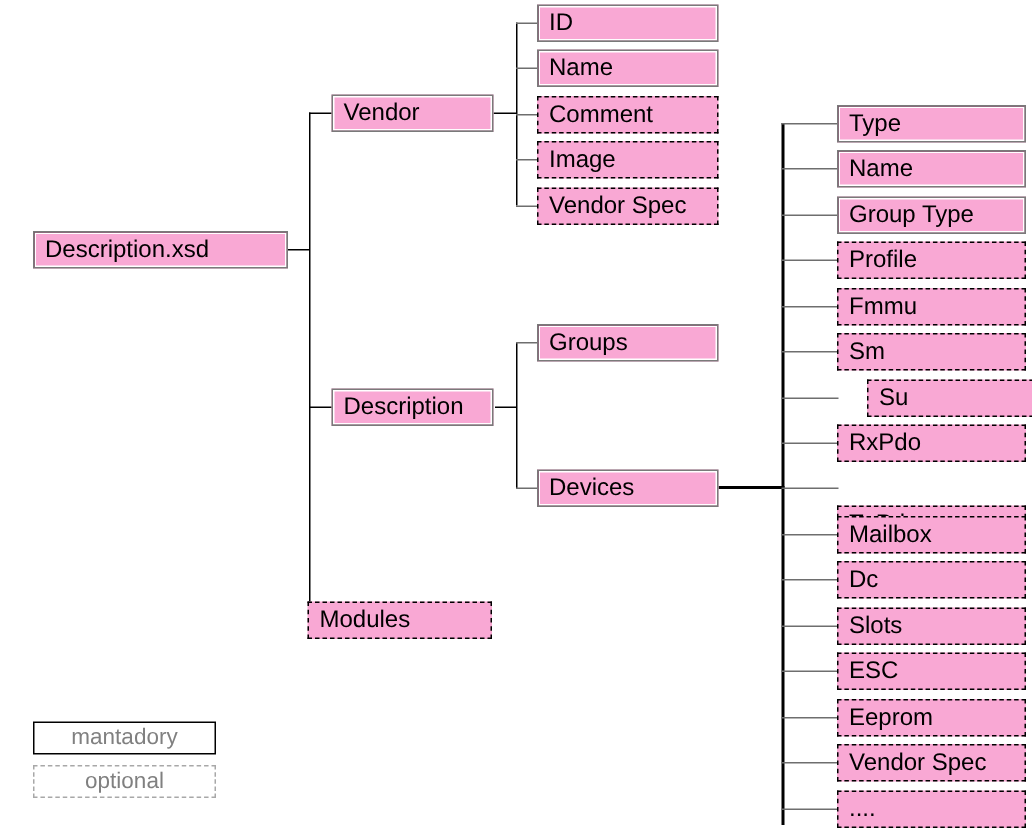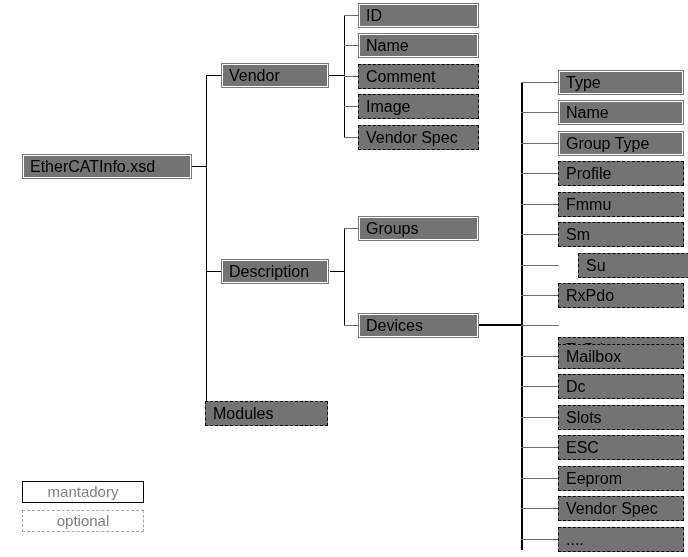--- a/index.html
+++ b/index.html
@@ -19,21 +19,21 @@
   }
 
   
   .node {
     position: absolute;
     box-sizing: border-box;
     height: 25px;
     line-height: 23px;
     font-size: 16px;
     color: #000000;
-    background: #737373;
+    background: #f9a8d4;
     padding-left: 7px;
     white-space: nowrap;
     overflow: hidden;
   }
   .node.mandatory {
     border: 1px solid #7a7a7a;
     box-shadow: inset 0 0 0 1px #ffffff, 0 0 0 0 transparent;
   }
   .node.mandatory::after {
     content: "";
@@ -118,21 +118,21 @@
   <div class="line h" style="left:521px; top:325px; width:38px;"></div>
   <div class="line h" style="left:521px; top:356px; width:38px;"></div>
   <div class="line h" style="left:521px; top:386px; width:38px;"></div>
   <div class="line h" style="left:521px; top:417px; width:38px;"></div>
   <div class="line h" style="left:521px; top:447px; width:38px;"></div>
   <div class="line h" style="left:521px; top:478px; width:38px;"></div>
   <div class="line h" style="left:521px; top:508px; width:38px;"></div>
   <div class="line h" style="left:521px; top:539px; width:38px;"></div>
 
   <div class="node mandatory" style="left:22px; top:154px; width:170px;">
-    <span>EtherCATInfo.xsd</span>
+    <span>Description.xsd</span>
   </div>
 
   <div class="node mandatory" style="left:221px; top:63px; width:108px;">
     <span>Vendor</span>
   </div>
   <div class="node mandatory" style="left:221px; top:259px; width:108px;">
     <span>Description</span>
   </div>
   <div class="node optional" style="left:205px; top:401px; width:123px;">
     <span>Modules</span>

